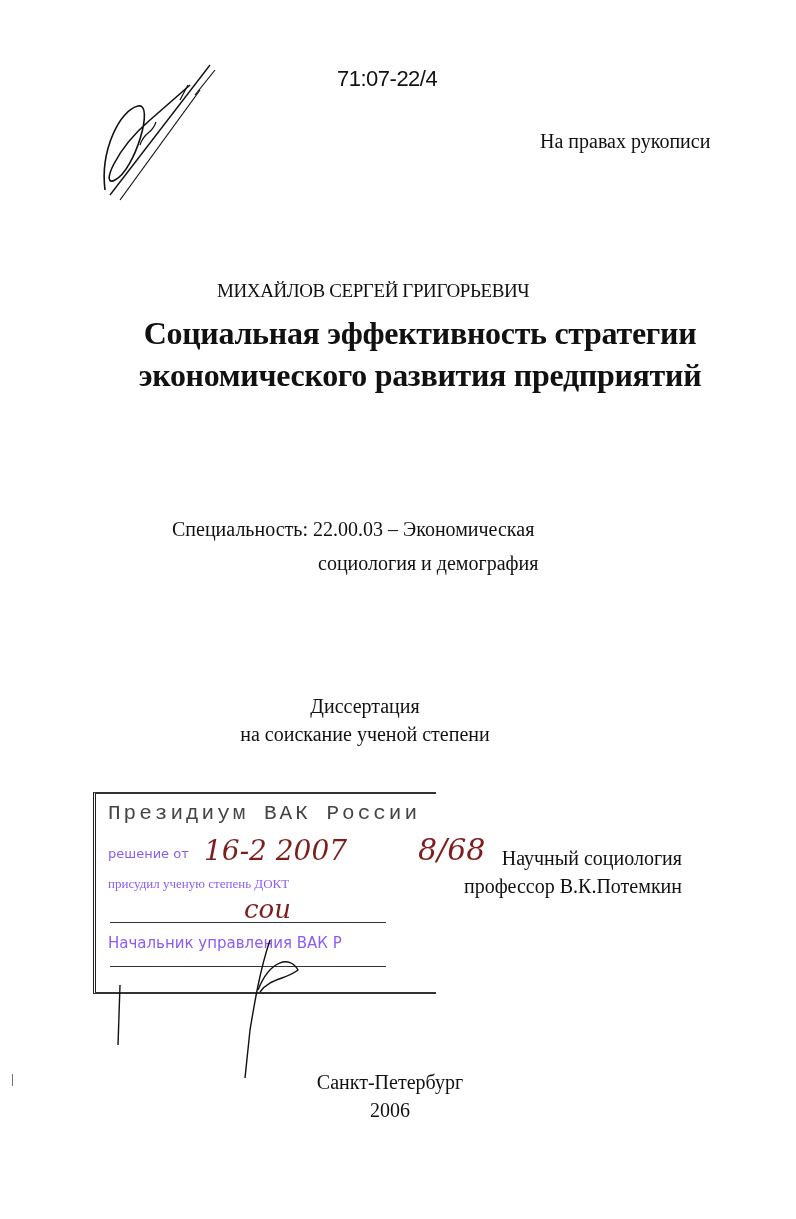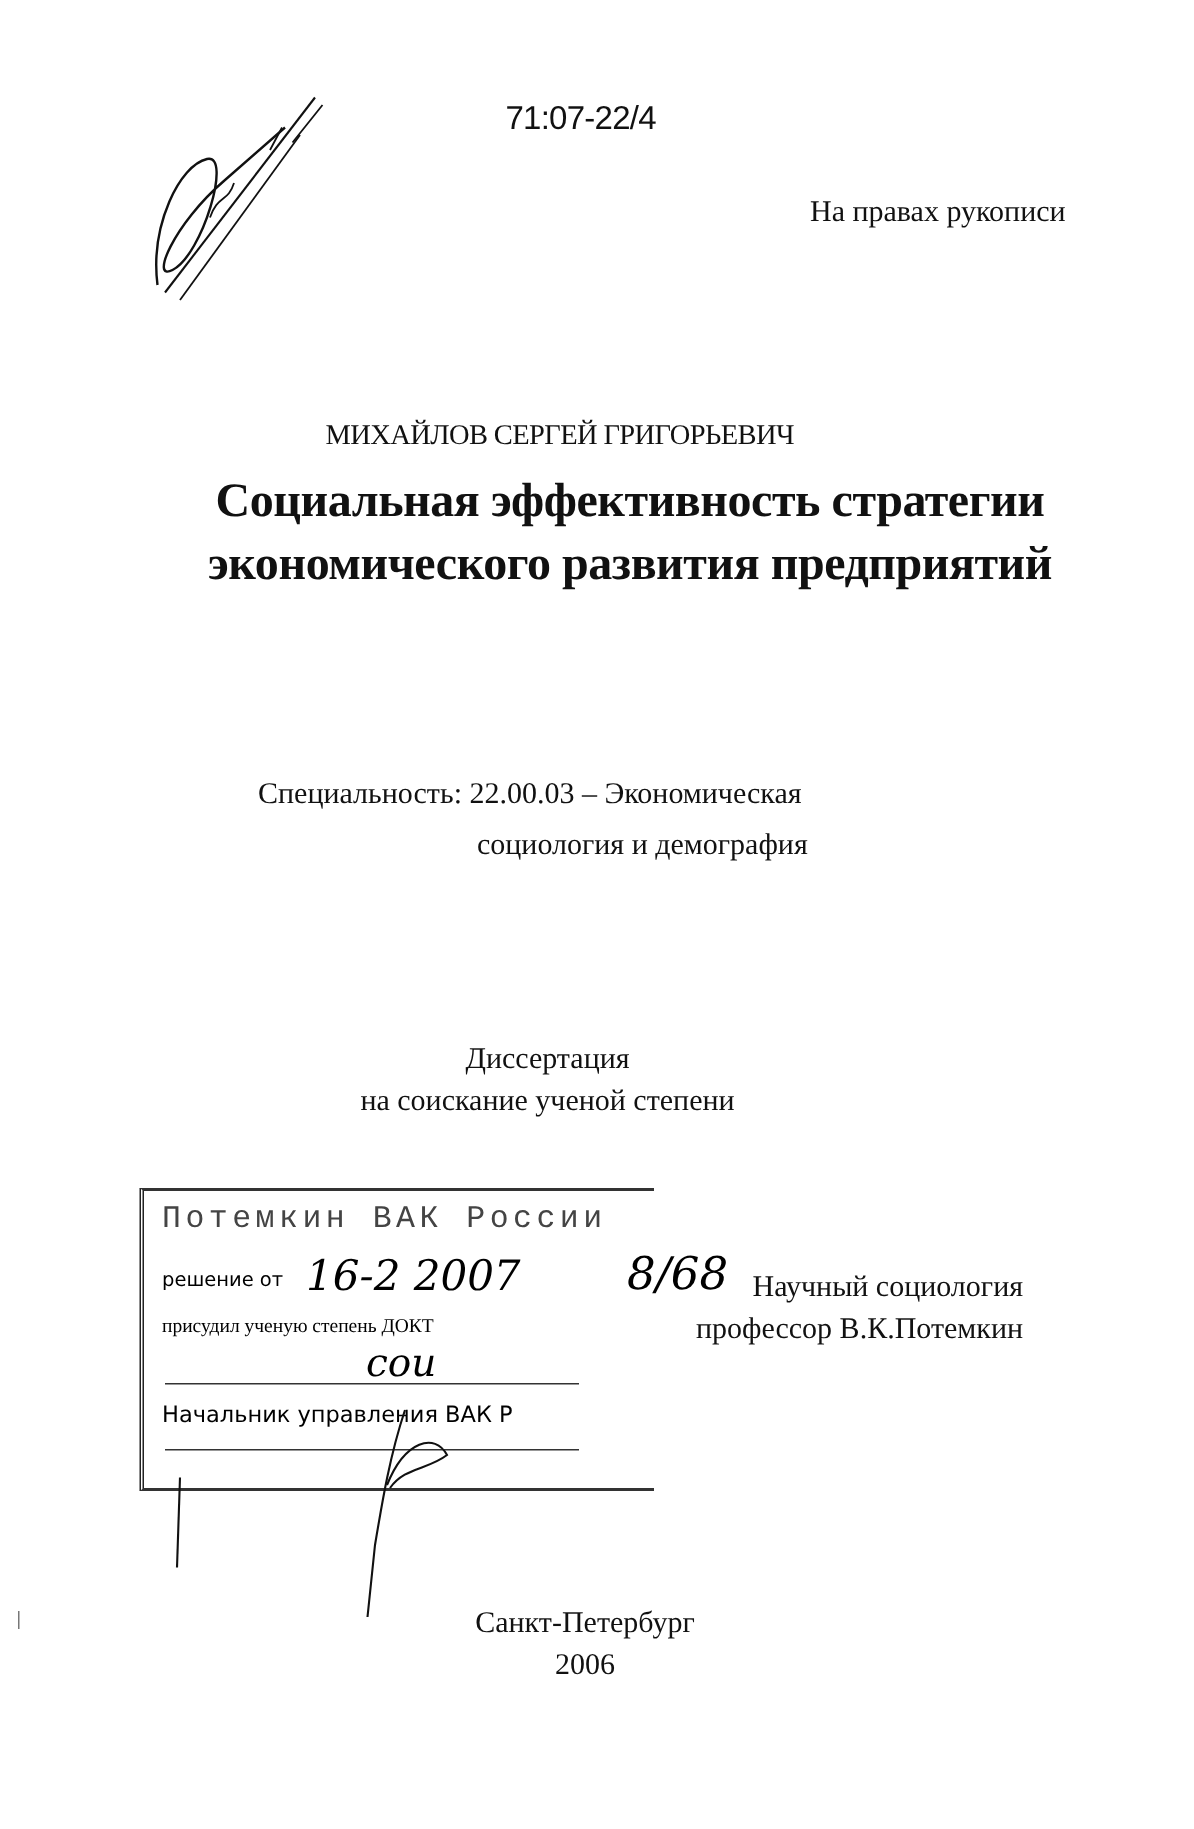--- a/index.html
+++ b/index.html
@@ -8,27 +8,27 @@
   .code { left: 337px; top: 66px; font-family: "Liberation Sans", sans-serif; font-size: 22px; letter-spacing: -0.5px; color: #111; }
   .rights { left: 540px; top: 130px; font-size: 20px; }
   .author { left: 217px; top: 280px; font-size: 19px; letter-spacing: -0.4px; }
   .title { left: 80px; top: 312px; width: 680px; text-align: center; font-size: 32px; font-weight: bold; line-height: 42px; letter-spacing: -0.3px; }
   .spec1 { left: 172px; top: 518px; font-size: 20px; }
   .spec2 { left: 318px; top: 552px; font-size: 20px; }
   .diss { left: 150px; top: 652px; width: 430px; text-align: center; font-size: 20px; line-height: 28px; margin-top: 40px; }
   .consult { left: 420px; top: 844px; width: 262px; text-align: right; font-size: 20px; line-height: 28px; }
   .city { left: 150px; top: 1068px; width: 480px; text-align: center; font-size: 20px; line-height: 28px; }
   .stamp { left: 93px; top: 792px; width: 340px; height: 198px; border-left: 3px double #222; border-top: 2px solid #333; border-bottom: 2px solid #333; }
-  .stamp-line { position: absolute; left: 12px; font-family: "DejaVu Sans", sans-serif; color: #000000; white-space: nowrap; }
+  .stamp-line { position: absolute; left: 12px; font-family: "DejaVu Sans", sans-serif; color: #8b5cf6; white-space: nowrap; }
   .s1 { top: 8px; font-size: 21px; letter-spacing: 3px; font-family: "Liberation Mono", monospace; color: #444; }
   .s2 { top: 52px; font-size: 13px; }
   .s3 { top: 82px; font-size: 13px; font-family: Liberation Serif, serif; }
   .s4 { top: 140px; font-size: 15px; }
   .stamp-rule { position: absolute; left: 14px; width: 276px; border-top: 1px solid #333; }
-  .hand { font-family: "DejaVu Serif", serif; font-style: italic; color: #000000; text-align: right; }
+  .hand { font-family: "DejaVu Serif", serif; font-style: italic; color: #7f1d1d; text-align: right; }
   svg.sig { position: absolute; overflow: visible; }
 </style>
 </head>
 <body>
 
 <svg class="sig" style="left:60px;top:60px" width="200" height="150" viewBox="0 0 200 150">
   <path d="M45 130 C 40 90, 60 50, 78 46 C 95 42, 75 110, 55 120 C 40 128, 55 90, 90 60 L 130 25" fill="none" stroke="#111" stroke-width="1.6"></path>
   <path d="M50 135 L 150 5" fill="none" stroke="#111" stroke-width="1.4"></path>
   <path d="M60 140 L 140 30" fill="none" stroke="#111" stroke-width="1.2"></path>
   <path d="M120 40 L 128 25 M 135 35 L 155 10" fill="none" stroke="#111" stroke-width="1.2"></path>
@@ -47,21 +47,21 @@
 
 <div class="abs spec1">Специальность: 22.00.03 – Экономическая</div>
 <div class="abs spec2">социология и демография</div>
 
 <div class="abs diss">
   <div>Диссертация</div>
   <div>на соискание ученой степени</div>
 </div>
 
 <div class="abs stamp">
-  <div class="stamp-line s1">Потемкин ВАК России</div>
+  <div class="stamp-line s1">Президиум ВАК России</div>
   <div class="stamp-line s2">решение от</div>
   <div class="stamp-line s3">присудил ученую степень ДОКТ</div>
   <div class="stamp-rule" style="top:128px"></div>
   <div class="stamp-line s4">Начальник управления ВАК Р</div>
   <div class="stamp-rule" style="top:172px"></div>
   <div class="abs hand" style="left:108px;top:40px;font-size:28px">16-2 2007</div>
   <div class="abs hand" style="left:322px;top:38px;font-size:30px">8/68</div>
   <div class="abs hand" style="left:148px;top:100px;font-size:26px">cou</div>
 </div>
 

